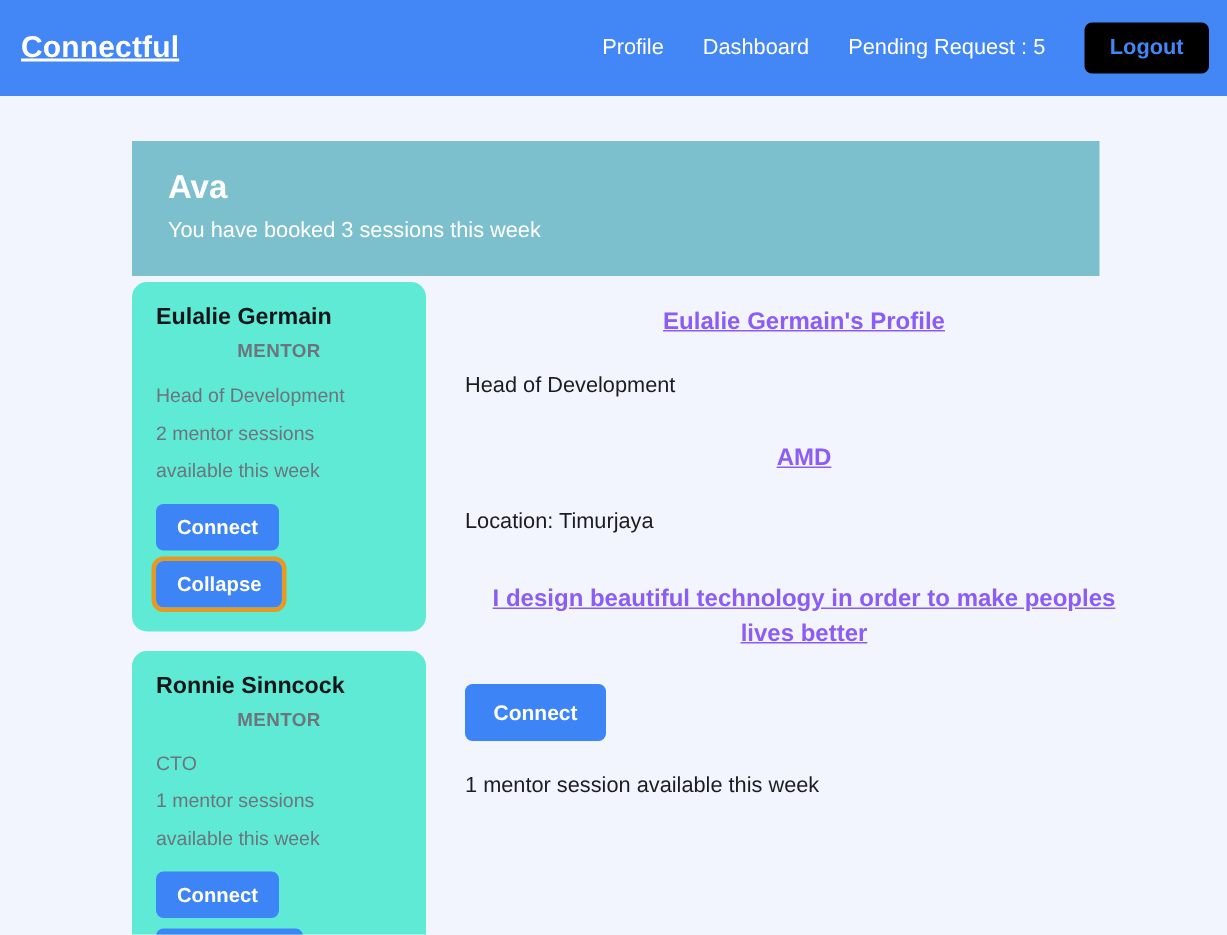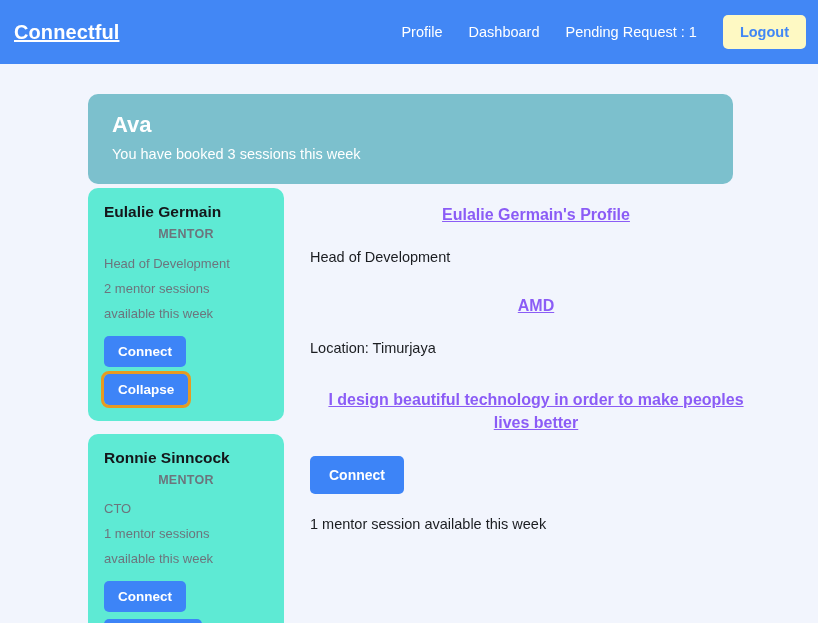--- a/index.html
+++ b/index.html
@@ -37,21 +37,21 @@
     gap: 4px;
   }
   .nav-link {
     color: #ffffff;
     font-size: 14.5px;
     text-decoration: none;
     padding: 0 11px;
     white-space: nowrap;
   }
   .logout-btn {
-    background: #fef9c3;
+    background: #000000;
     color: #4287f5;
     font-size: 14.5px;
     font-weight: bold;
     border: none;
     border-radius: 5px;
     padding: 9px 17px;
     margin-left: 11px;
     cursor: pointer;
     font-family: "Liberation Sans", sans-serif;
     white-space: nowrap;
@@ -60,21 +60,21 @@
   
   .page {
     padding: 0 0 0 88px;
     box-sizing: border-box;
   }
 
   .welcome-banner {
     margin-top: 30px;
     width: 645px;
     background: #7cc0cd;
-    border-radius: 10px;
+    border-radius: 0;
     padding: 18px 24px 20px 24px;
     box-sizing: border-box;
     color: #ffffff;
   }
   .welcome-name {
     font-size: 22px;
     font-weight: bold;
     line-height: 1.2;
     margin: 0 0 7px 0;
   }
@@ -197,21 +197,21 @@
   }
 </style>
 </head>
 <body>
 
 <div class="navbar">
   <a class="brand" href="#">Connectful</a>
   <div class="nav-right">
     <a class="nav-link" href="#">Profile</a>
     <a class="nav-link" href="#">Dashboard</a>
-    <a class="nav-link" href="#">Pending Request : 1</a>
+    <a class="nav-link" href="#">Pending Request : 5</a>
     <button class="logout-btn">Logout</button>
   </div>
 </div>
 
 <div class="page">
 
   <div class="welcome-banner">
     <p class="welcome-name">Ava</p>
     <p class="welcome-sub">You have booked 3 sessions this week</p>
   </div>

